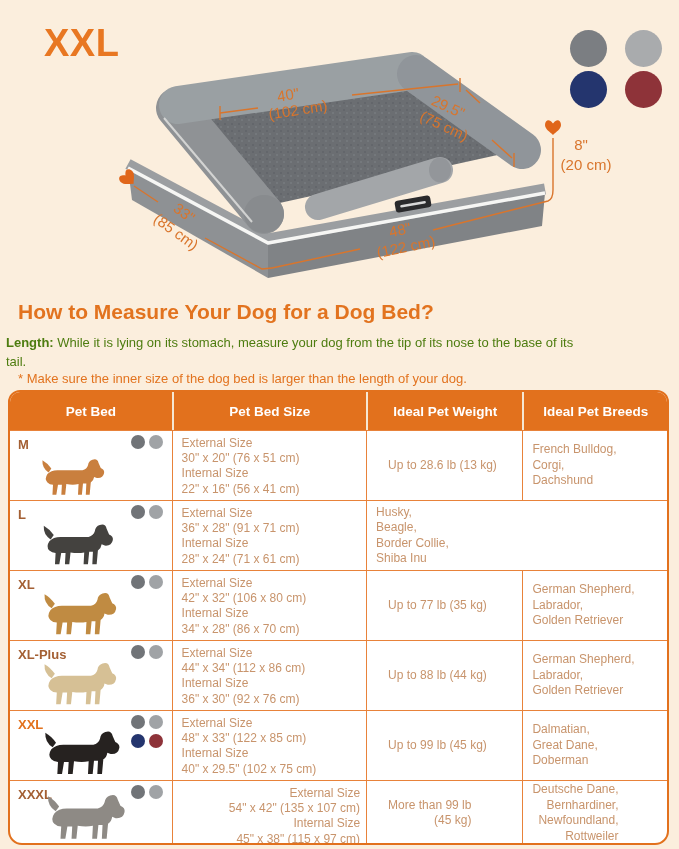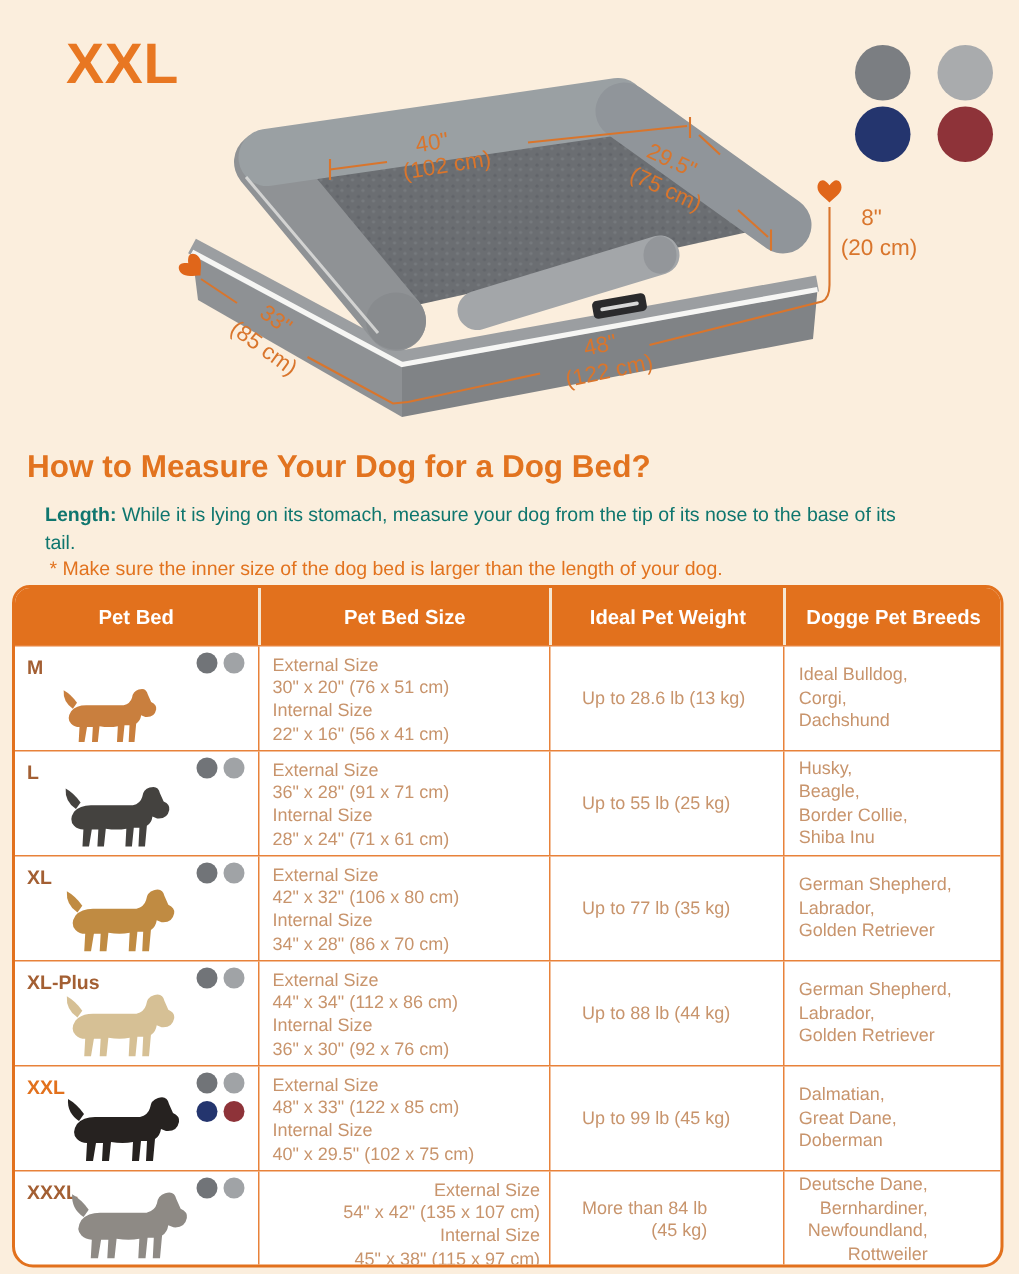--- a/index.html
+++ b/index.html
@@ -25,27 +25,27 @@
   .sw-burgundy { background:#8e3339; }
   .bed-svg { position:absolute; left:90px; top:52px; width:575px; height:240px; }
   .dim-text { fill:#d9752c; font-size:15px; font-family:"Liberation Sans",sans-serif; }
   .dim-line { stroke:#d9752c; stroke-width:1.4; fill:none; }
   
   .measure-heading {
     position:absolute; left:18px; top:300px;
     font-size:21px; font-weight:bold; color:#e2731f;
   }
   .measure-text {
-    position:absolute; left:30px; top:334px; width:580px;
-    font-size:13px; line-height:18.5px; color:#0f766e;
+    position:absolute; left:6px; top:334px; width:580px;
+    font-size:13px; line-height:18.5px; color:#4d7c0f;
   }
   .measure-text b { font-weight:bold; }
   .measure-note {
     position:absolute; left:18px; top:371px; width:640px;
-    font-size:13px; color:#e2731f;margin-left:15px;
+    font-size:13px; color:#e2731f;
   }
   
   .size-table {
     position:absolute; left:8px; top:390px; width:661px; height:455px;
     background:#ffffff; border:2px solid #e2711d;
     border-radius:12px 12px 14px 14px; overflow:hidden;
     display:flex; flex-direction:column;
   }
   .thead { display:flex; background:#e2711d; height:38px; flex:0 0 38px; }
   .th {
@@ -173,21 +173,21 @@
 
   <div class="measure-heading">How to Measure Your Dog for a Dog Bed?</div>
   <div class="measure-text"><b>Length:</b><span> While it is lying on its stomach, measure your dog from the tip of its nose to the base of its tail.</span></div>
   <div class="measure-note">* Make sure the inner size of the dog bed is larger than the length of your dog.</div>
 
   <div class="size-table">
     <div class="thead">
       <div class="th c1">Pet Bed</div>
       <div class="th c2">Pet Bed Size</div>
       <div class="th c3">Ideal Pet Weight</div>
-      <div class="th c4">Dogge Pet Breeds</div>
+      <div class="th c4">Ideal Pet Breeds</div>
     </div>
 
     <div class="trow">
       <div class="td c1">
         <span class="bed-label">M</span>
         <span class="dots">
             <span class="dot dot-dg"></span>
             <span class="dot dot-lg"></span>
           </span>
         <span class="dog dog-corgi">
@@ -197,21 +197,21 @@
                 <path d="M16,44 Q4,36 5,22 Q14,27 21,37 Z"></path>
               </g>
             </svg>
           </span>
       </div>
       <div class="td c2 cell-size">External Size
 30" x 20" (76 x 51 cm)
 Internal Size
 22" x 16" (56 x 41 cm)</div>
       <div class="td c3 cell-weight">Up to 28.6 lb (13 kg)</div>
-      <div class="td c4 cell-breeds">Ideal Bulldog,
+      <div class="td c4 cell-breeds">French Bulldog,
 Corgi,
 Dachshund</div>
     </div>
 
     <div class="trow">
       <div class="td c1">
         <span class="bed-label">L</span>
         <span class="dots">
             <span class="dot dot-dg"></span>
             <span class="dot dot-lg"></span>
@@ -222,21 +222,20 @@
                 <path d="M14,47 Q8,56 14,62 Q18,66 24,66 L23,84 L30,84 L33,66 L40,66 L39,84 L46,84 L48,65 Q60,67 70,65 L69,84 L76,84 L78,64 L84,64 L83,84 L90,84 L92,62 Q97,59 98,52 L103,54 Q114,55 116,45 Q117,39 110,36 L106,27 Q104,18 95,21 Q88,23 87,31 Q85,38 77,40 L32,40 Q20,40 14,47 Z"></path>
                 <path d="M16,44 Q4,36 5,22 Q14,27 21,37 Z"></path>
               </g>
             </svg>
           </span>
       </div>
       <div class="td c2 cell-size">External Size
 36" x 28" (91 x 71 cm)
 Internal Size
 28" x 24" (71 x 61 cm)</div>
-      <div class="td c3 cell-weight">Up to 55 lb (25 kg)</div>
       <div class="td c4 cell-breeds">Husky,
 Beagle,
 Border Collie,
 Shiba Inu</div>
     </div>
 
     <div class="trow">
       <div class="td c1">
         <span class="bed-label">XL</span>
         <span class="dots">
@@ -329,21 +328,21 @@
                 <path d="M14,47 Q8,56 14,62 Q18,66 24,66 L23,84 L30,84 L33,66 L40,66 L39,84 L46,84 L48,65 Q60,67 70,65 L69,84 L76,84 L78,64 L84,64 L83,84 L90,84 L92,62 Q97,59 98,52 L103,54 Q114,55 116,45 Q117,39 110,36 L106,27 Q104,18 95,21 Q88,23 87,31 Q85,38 77,40 L32,40 Q20,40 14,47 Z"></path>
                 <path d="M16,44 Q4,36 5,22 Q14,27 21,37 Z"></path>
               </g>
             </svg>
           </span>
       </div>
       <div class="td c2 cell-size">External Size
 54" x 42" (135 x 107 cm)
 Internal Size
 45" x 38" (115 x 97 cm)</div>
-      <div class="td c3 cell-weight">More than 84 lb
+      <div class="td c3 cell-weight">More than 99 lb
 (45 kg)</div>
       <div class="td c4 cell-breeds">Deutsche Dane,
 Bernhardiner,
 Newfoundland,
 Rottweiler</div>
     </div>
   </div>
 </div>
 
 </body></html>

